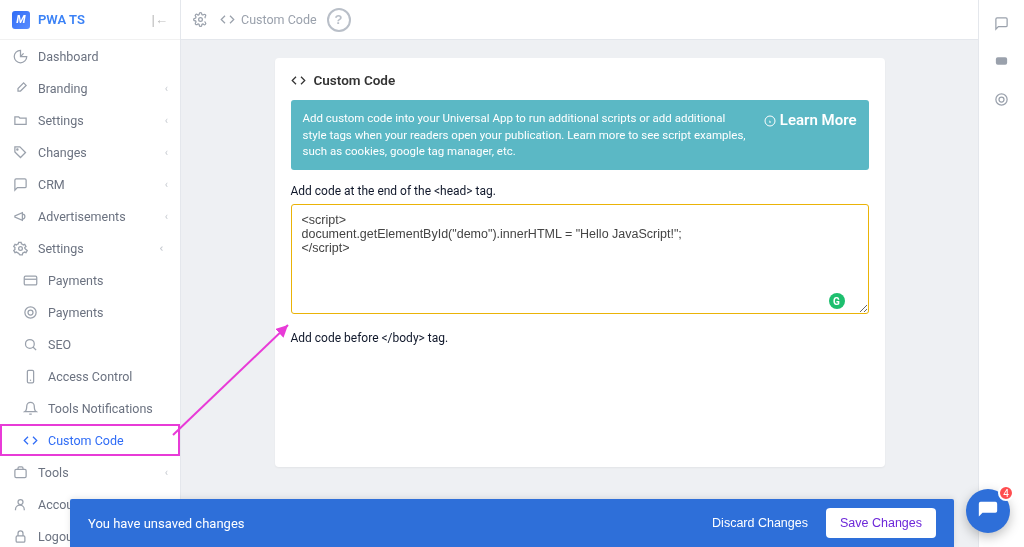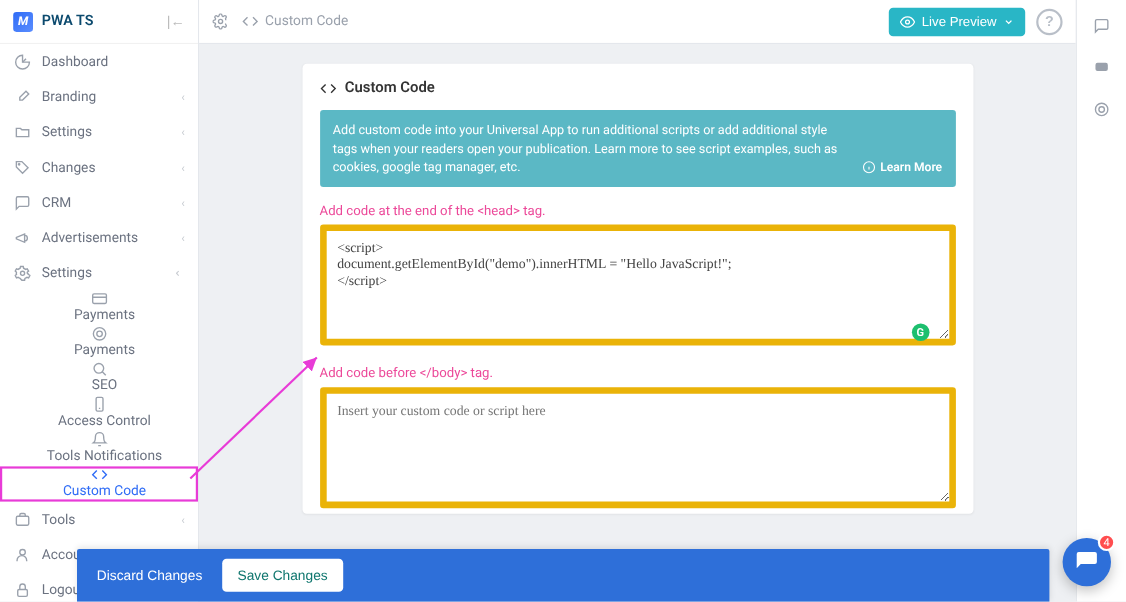--- a/index.html
+++ b/index.html
@@ -2,60 +2,60 @@
 <html><head>
 <meta charset="utf-8">
 <style>
   * { box-sizing: border-box; margin: 0; padding: 0; }
   html, body { width: 1024px; height: 547px; overflow: hidden; font-family: -apple-system, BlinkMacSystemFont, "Segoe UI", Roboto, Arial, sans-serif; font-size: 13px; color: #555; background: #eef0f3; }
   .app { display: flex; width: 1024px; height: 547px; position: relative; }
   
   .sidebar { width: 181px; background: #fff; border-right: 1px solid #e4e7ec; display: flex; flex-direction: column; }
   .sb-header { height: 40px; display: flex; align-items: center; padding: 0 12px; border-bottom: 1px solid #f1f1f1; }
   .logo-glyph { width: 18px; height: 18px; border-radius: 3px; background: linear-gradient(135deg,#2f6cf6,#5a8dff); display: inline-flex; align-items: center; justify-content: center; color: #fff; font-weight: 700; font-size: 11px; font-style: italic; }
-  .sb-title { font-weight: 600; color: #0c4a6e; margin-left: 8px; flex: 1; }
+  .sb-title { font-weight: 600; color: #3b82f6; margin-left: 8px; flex: 1; }
   .collapse-btn { color: #bbb; font-size: 13px; background:none;border:none;cursor:pointer; }
   .sb-list { flex: 1; overflow: hidden; }
   .sb-item { display: flex; align-items: center; height: 32px; padding: 0 12px; color: #6b7280; cursor: pointer; }
   .sb-ic { width: 16px; display: inline-flex; justify-content: center; margin-right: 10px; color: #9aa1ac; }
   .sb-lbl { flex: 1; font-size: 12.5px; }
   .sb-chev { color: #c7cbd1; font-size: 11px; }
-  .sb-sub { padding-left: 22px; flex-direction: column; }
+  .sb-sub { padding-left: 22px; }
   .sb-item.active-hl { outline: 2px solid #e83bd7; outline-offset: -2px; position: relative; }
   .sb-item.active-hl .sb-lbl { color: #2f6cf6; }
   .sb-item.active-hl .sb-ic { color: #2f6cf6; }
   .sb-item.open .sb-chev { transform: rotate(90deg); }
   
   .main-col { flex: 1; display: flex; flex-direction: column; min-width: 0; }
   .topbar { height: 40px; background: #fff; border-bottom: 1px solid #e4e7ec; display: flex; align-items: center; padding: 0 12px; }
   .tb-crumbs { display: flex; align-items: center; gap: 12px; color: #9aa1ac; }
   .crumb { display: flex; align-items: center; gap: 6px; font-size: 12.5px; }
   .live-preview { margin-left: auto; background: #29b6c6; color: #fff; border: none; border-radius: 4px; height: 26px; padding: 0 10px; display: flex; align-items: center; gap: 6px; font-size: 12px; cursor:pointer; }
   .help-btn { margin-left: 10px; width: 24px; height: 24px; border-radius: 50%; border: 2px solid #b9bfc8; color: #b9bfc8; display: flex; align-items: center; justify-content: center; font-weight: 700; font-size: 13px; background:none; cursor:pointer; }
   
   .content-wrap { flex: 1; overflow: auto; padding: 18px 18px 80px 18px; display:flex; justify-content:center; }
   .card { width: 610px; background: #fff; border-radius: 4px; box-shadow: 0 1px 2px rgba(0,0,0,0.05); padding: 14px 16px 18px; }
   .card-head { display: flex; align-items: center; gap: 8px; margin-bottom: 12px; }
   .card-head .title { font-weight: 600; font-size: 13.5px; color: #333; }
-  .banner { background: #5bb8c5; color: #fff; border-radius: 3px; padding: 10px 12px; display: flex; align-items: flex-end; gap: 12px; font-size: 11.5px; line-height: 1.45; }
+  .banner { background: #5bb8c5; color: #fff; border-radius: 3px; padding: 10px 12px; display: flex; align-items: flex-start; gap: 12px; font-size: 11.5px; line-height: 1.45; }
   .banner-txt { flex: 1; }
-  .learn-more { display: inline-flex; align-items: center; gap: 4px; font-weight: 600; font-size: 11px; white-space: nowrap; cursor:pointer; }
-  .field-label { font-size: 12px; color: #ec4899; margin: 14px 0 6px; }
-  .code-area { width: 100%; border: 6px solid #eab308; border-radius: 3px; padding: 8px 10px; font-family: Liberation Serif, serif; font-size: 12.5px; color: #444; resize: both; outline: none; }
+  .learn-more { display: inline-flex; align-items: center; gap: 4px; font-weight: 600; font-size: 15px; white-space: nowrap; cursor:pointer; }
+  .field-label { font-size: 12px; color: #0f172a; margin: 14px 0 6px; }
+  .code-area { width: 100%; border: 1px solid #eab308; border-radius: 3px; padding: 8px 10px; font-family: Liberation Sans, sans-serif; font-size: 12.5px; color: #444; resize: both; outline: none; }
   .head-area { height: 110px; position: relative; }
   .body-area { height: 110px; }
   .grammarly { position: absolute; right: 24px; bottom: 8px; width: 16px; height: 16px; border-radius: 50%; background:#1dbf6e; color:#fff; font-size:10px; display:flex; align-items:center; justify-content:center; font-weight:700; }
   
   .right-rail { width: 46px; background: #fff; border-left: 1px solid #e4e7ec; display: flex; flex-direction: column; align-items: center; padding-top: 12px; gap: 16px; }
   .rail-btn { width: 22px; height: 22px; color: #9aa1ac; display:flex; align-items:center; justify-content:center; background:none;border:none;cursor:pointer; font-size:16px; }
   
   .unsaved-bar { position: absolute; left: 70px; right: 70px; bottom: 0; height: 48px; background: #2e6fd9; color: #fff; display: flex; align-items: center; padding: 0 18px; border-radius: 2px 2px 0 0; box-shadow: 0 -1px 6px rgba(0,0,0,0.1); }
   .unsaved-msg { flex: 1; font-size: 13px; }
   .discard-btn { background: none; border: none; color: #fff; font-size: 12.5px; margin-right: 18px; cursor:pointer; }
-  .save-btn { background: #fff; color: #0f766e; border: none; border-radius: 4px; padding: 8px 14px; font-size: 12.5px; font-weight: 500; cursor:pointer; }
+  .save-btn { background: #fff; color: #6d28d9; border: none; border-radius: 4px; padding: 8px 14px; font-size: 12.5px; font-weight: 500; cursor:pointer; }
   
   .intercom { position: absolute; right: 14px; bottom: 14px; width: 44px; height: 44px; border-radius: 50%; background: #2e6fd9; display: flex; align-items: center; justify-content: center; box-shadow: 0 4px 12px rgba(0,0,0,0.25); cursor:pointer; }
   .intercom svg { fill: #fff; }
   .intercom .badge { position: absolute; top: -4px; right: -4px; background: #ff4d4f; color: #fff; width: 16px; height: 16px; border-radius: 50%; font-size: 10px; display:flex; align-items:center; justify-content:center; border: 2px solid #fff; }
   
   .arrow-svg { position: absolute; pointer-events: none; }
   svg.icon { width: 15px; height: 15px; }
 </style>
 </head>
 <body>
@@ -231,30 +231,20 @@
             </svg>
         </span>
         <span class="crumb">
           <svg class="icon" viewBox="0 0 24 24" fill="none" stroke="currentColor" stroke-width="2">
               <polyline points="16 18 22 12 16 6"></polyline>
               <polyline points="8 6 2 12 8 18"></polyline>
             </svg>
           <span>Custom Code</span>
         </span>
       </div>
-      <button class="live-preview">
-        <svg width="14" height="14" viewBox="0 0 24 24" fill="none" stroke="currentColor" stroke-width="2">
-            <path d="M1 12s4-8 11-8 11 8 11 8-4 8-11 8S1 12 1 12z"></path>
-            <circle cx="12" cy="12" r="3"></circle>
-          </svg>
-        <span>Live Preview</span>
-        <svg width="10" height="10" viewBox="0 0 24 24" fill="none" stroke="currentColor" stroke-width="3">
-            <polyline points="6 9 12 15 18 9"></polyline>
-          </svg>
-      </button>
       <button class="help-btn">?</button>
     </div>
 
     <div class="content-wrap">
       <div class="card">
         <div class="card-head">
           <svg class="icon" style="color:#333" viewBox="0 0 24 24" fill="none" stroke="currentColor" stroke-width="2">
               <polyline points="16 18 22 12 16 6"></polyline>
               <polyline points="8 6 2 12 8 18"></polyline>
             </svg>
@@ -273,21 +263,20 @@
 
         <div class="field-label">Add code at the end of the &lt;head&gt; tag.</div>
         <div style="position:relative">
           <textarea class="code-area head-area" style="">&lt;script&gt;
 document.getElementById("demo").innerHTML = "Hello JavaScript!";
 &lt;/script&gt;</textarea>
           <span class="grammarly">G</span>
         </div>
 
         <div class="field-label">Add code before &lt;/body&gt; tag.</div>
-        <textarea class="code-area body-area" placeholder="Insert your custom code or script here" style=""></textarea>
       </div>
     </div>
   </div>
 
   <div class="right-rail">
     <button class="rail-btn">
         <svg class="icon" viewBox="0 0 24 24" fill="none" stroke="currentColor" stroke-width="2">
           <path d="M21 15a2 2 0 0 1-2 2H7l-4 4V5a2 2 0 0 1 2-2h14a2 2 0 0 1 2 2z"></path>
         </svg>
       </button>
@@ -307,20 +296,21 @@
   <svg class="arrow-svg" style="left:168px; top:320px;" width="130" height="120">
     <defs>
         <marker id="ah" markerWidth="8" markerHeight="8" refX="6" refY="3" orient="auto">
           <path d="M0,0 L6,3 L0,6 Z" fill="#e83bd7"></path>
         </marker>
       </defs>
     <line x1="5" y1="115" x2="120" y2="5" stroke="#e83bd7" stroke-width="2" marker-end="url(#ah)"></line>
   </svg>
 
   <div class="unsaved-bar">
+    <span class="unsaved-msg">You have unsaved changes</span>
     <button class="discard-btn">Discard Changes</button>
     <button class="save-btn">Save Changes</button>
   </div>
 
   <div class="intercom">
     <svg width="22" height="22" viewBox="0 0 24 24">
         <path d="M20 2H4a2 2 0 0 0-2 2v14l4-4h14a2 2 0 0 0 2-2V4a2 2 0 0 0-2-2z"></path>
       </svg>
     <span class="badge">4</span>
   </div>

